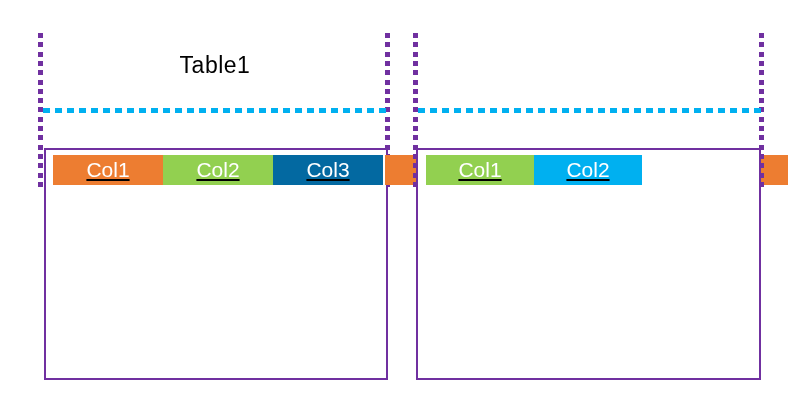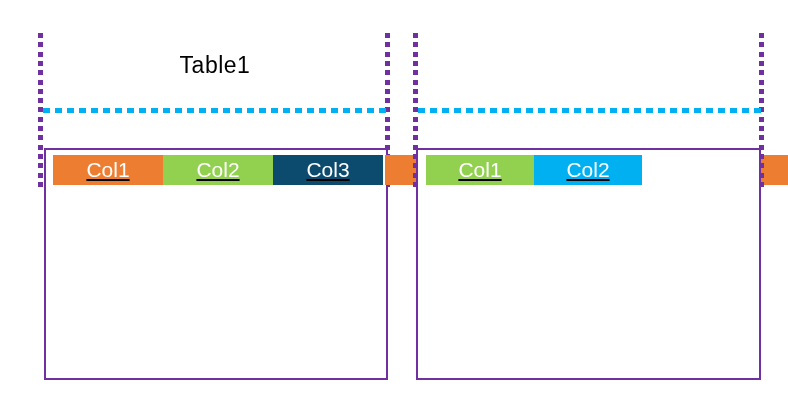--- a/index.html
+++ b/index.html
@@ -111,21 +111,21 @@
   <section class="group" id="g1">
     <span class="vdash left"></span>
     <span class="vdash right"></span>
     <div class="title">Table1</div>
     <span class="hdash"></span>
     <div class="box">
       <div class="grid">
           <div class="row">
             <div class="cell" style="background: rgb(237, 125, 49);">Col1</div>
             <div class="cell" style="background: rgb(146, 208, 80);">Col2</div>
-            <div class="cell" style="background: #0c4a6e;">Col3</div>
+            <div class="cell" style="background: #0369a1;">Col3</div>
           </div>
           <div class="row">
             <div class="cell" style="background: rgb(237, 125, 49);"></div>
             <div class="cell" style="background: rgb(146, 208, 80);"></div>
             <div class="cell" style="background: rgb(0, 176, 240);"></div>
           </div>
           <div class="row">
             <div class="cell" style="background: rgb(237, 125, 49);"></div>
             <div class="cell" style="background: rgb(146, 208, 80);"></div>
             <div class="cell" style="background: rgb(0, 176, 240);"></div>

